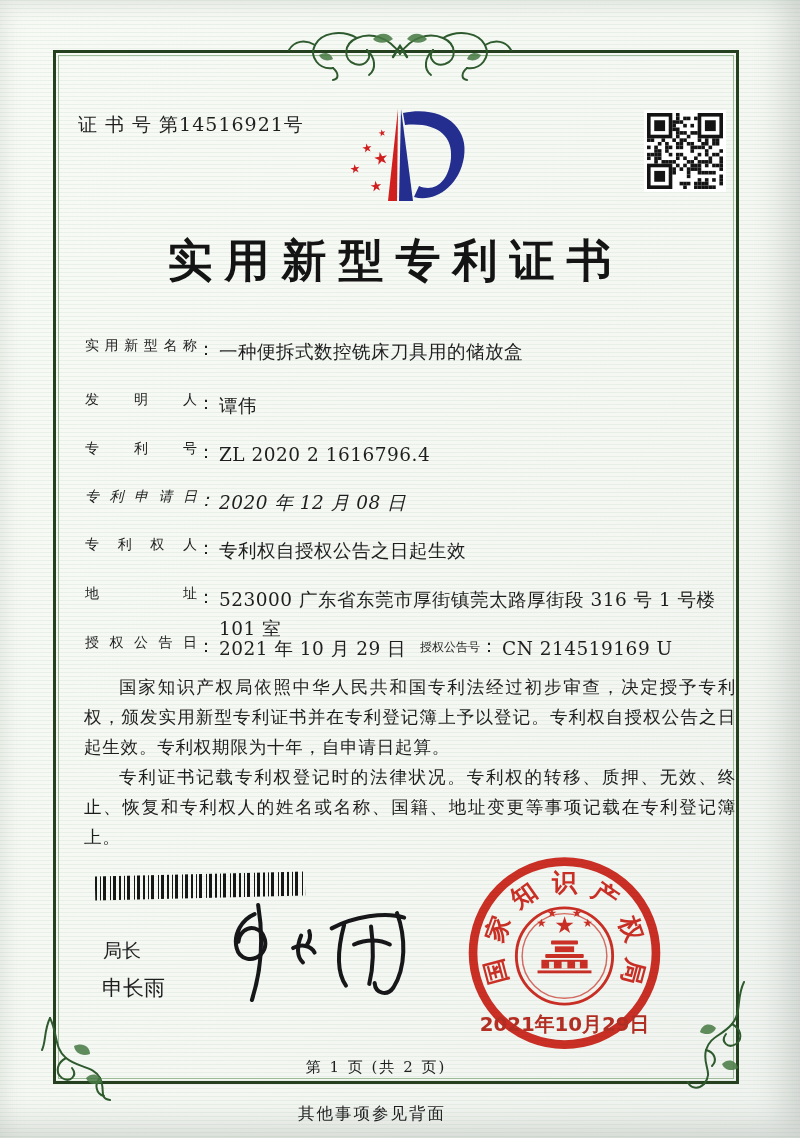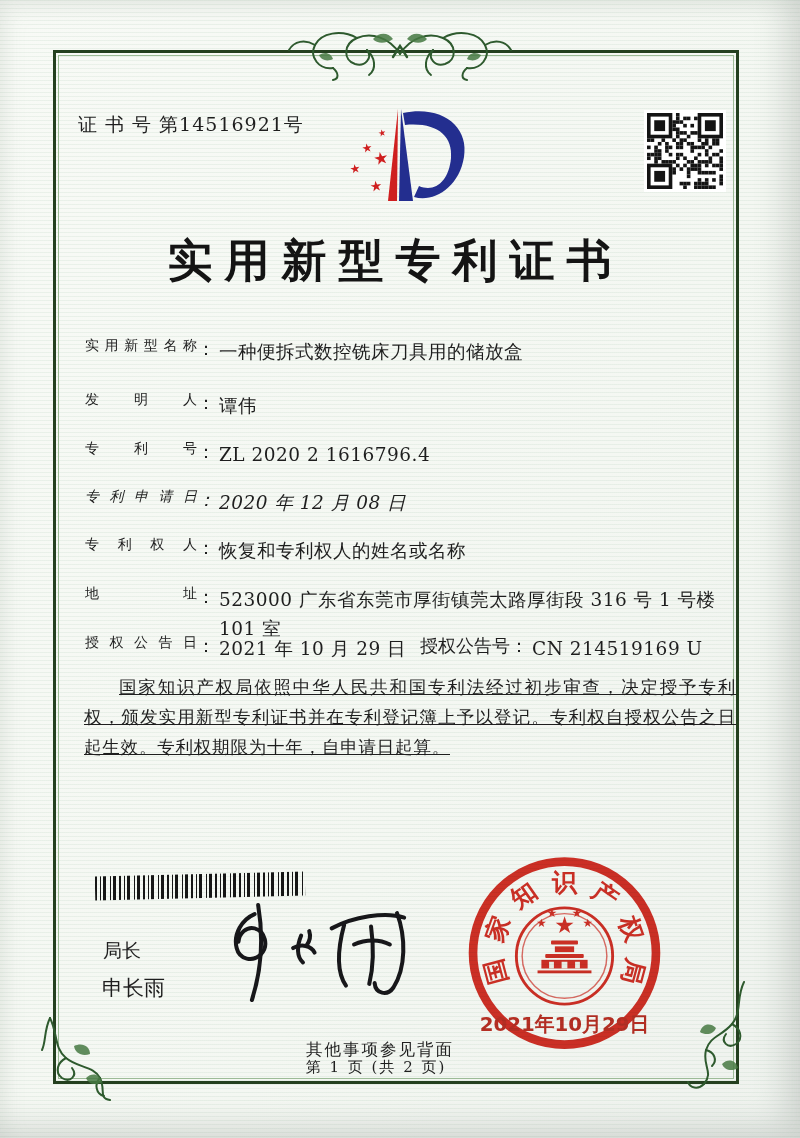--- a/index.html
+++ b/index.html
@@ -21,30 +21,30 @@
   .cert-no{left:78px;top:112px;font-size:19px;letter-spacing:1px;font-weight:500;}
   .title{left:0;width:699px;top:231px;text-align:center;font-size:45px;font-weight:bold;letter-spacing:12px;text-indent:12px;color:#141414;margin-left:40px;}
   .field-row{left:85px;font-size:18.5px;white-space:nowrap;}
   .flabel{display:inline-block;width:112px;font-size:14px;text-align:justify;text-align-last:justify;vertical-align:top;}
   .fcolon{display:inline-block;margin:0 4px 0 0;font-size:18px;vertical-align:top;}
   .fvalue{display:inline-block;max-width:520px;vertical-align:top;letter-spacing:0.5px;white-space:normal;line-height:29px;}
   .row-name{top:337px;} .row-inventor{top:391px;} .row-patno{top:440px;}
   .row-filing{top:488px;font-style:italic;} .row-patentee{top:536px;} .row-address{top:585px;}
   .row-grantdate{top:634px;} .row-grantno{top:634px;left:420px;}
   .body-paras{left:84px;top:672px;width:652px;font-size:17.5px;line-height:30px;text-align:justify;letter-spacing:0.8px;}
-  .body-paras p{margin:0;text-indent:2em;text-decoration:underline;}
+  .body-paras p{margin:0;text-indent:2em;}
   .barcode{left:95px;top:874px;width:210px;height:24px;transform:rotate(-1.3deg);
     background:repeating-linear-gradient(90deg,#161616 0 2px,transparent 2px 5px,#161616 5px 6px,transparent 6px 8px,#161616 8px 11px,transparent 11px 15px,#161616 15px 16px,transparent 16px 18px,#161616 18px 21px,transparent 21px 24px);}
   .signer-title{left:103px;top:938px;font-size:19px;font-family:Liberation Serif, serif;}
   .signer-name{left:102px;top:974px;font-size:21px;font-family:"DejaVu Sans","Liberation Sans",sans-serif;}
   .signature-svg{left:208px;top:898px;}
   .seal{left:458px;top:852px;mix-blend-mode:multiply;opacity:.96;}
   .seal text{fill:#d5281e;font-family:"DejaVu Sans","Liberation Sans",sans-serif;font-weight:bold;}
   .page-num{left:0;width:752px;top:1058px;text-align:center;font-size:15px;letter-spacing:2px;}
-  .back-note{left:0;width:744px;top:1039px;text-align:center;font-size:16.5px;letter-spacing:2px;margin-left:8px;}
+  .back-note{left:0;width:744px;top:1103px;text-align:center;font-size:16.5px;letter-spacing:2px;}
   .qr{left:644px;top:110px;width:82px;height:82px;background:#fff;padding:3px;box-sizing:border-box;}
   .logo{left:345px;top:103px;}
   .ornament{color:#2e5a2e;}
 </style>
 </head>
 <body>
 
 <div class="paper"></div>
 
 <div class="frame-outer">
@@ -274,34 +274,35 @@
 <div class="abs field-row row-inventor">
   <span class="flabel">发明人</span><span class="fcolon">：</span><span class="fvalue">谭伟</span>
 </div>
 <div class="abs field-row row-patno">
   <span class="flabel">专利号</span><span class="fcolon">：</span><span class="fvalue">ZL 2020 2 1616796.4</span>
 </div>
 <div class="abs field-row row-filing">
   <span class="flabel">专利申请日</span><span class="fcolon">：</span><span class="fvalue">2020 年 12 月 08 日</span>
 </div>
 <div class="abs field-row row-patentee">
-  <span class="flabel">专利权人</span><span class="fcolon">：</span><span class="fvalue">恢复和专利权人的姓名或名称</span>
+  <span class="flabel">专利权人</span><span class="fcolon">：</span><span class="fvalue">专利权自授权公告之日起生效</span>
 </div>
 <div class="abs field-row row-address">
   <span class="flabel">地址</span><span class="fcolon">：</span><span class="fvalue">523000 广东省东莞市厚街镇莞太路厚街段 316 号 1 号楼 101 室</span>
 </div>
 <div class="abs field-row row-grantdate">
   <span class="flabel">授权公告日</span><span class="fcolon">：</span><span class="fvalue">2021 年 10 月 29 日</span>
 </div>
 <div class="abs field-row row-grantno">
-  <span style="font-size:18px">授权公告号</span><span class="fcolon">：</span><span class="fvalue">CN 214519169 U</span>
+  <span style="font-size:12px">授权公告号</span><span class="fcolon">：</span><span class="fvalue">CN 214519169 U</span>
 </div>
 
 <div class="abs body-paras">
   <p>国家知识产权局依照中华人民共和国专利法经过初步审查，决定授予专利权，颁发实用新型专利证书并在专利登记簿上予以登记。专利权自授权公告之日起生效。专利权期限为十年，自申请日起算。</p>
+  <p>专利证书记载专利权登记时的法律状况。专利权的转移、质押、无效、终止、恢复和专利权人的姓名或名称、国籍、地址变更等事项记载在专利登记簿上。</p>
 </div>
 
 <div class="abs barcode"></div>
 
 <div class="abs signer-title">局长</div>
 <div class="abs signer-name">申长雨</div>
 
 <svg class="abs signature-svg" width="215" height="110" viewBox="0 0 240 115">
   <g fill="none" stroke="#17171a" stroke-width="4.5" stroke-linecap="round" stroke-linejoin="round">
     <path d="M52,14 C38,20 28,36 32,52 C35,65 50,68 59,59 C68,50 64,33 52,30 C43,28 35,35 34,45"></path>

